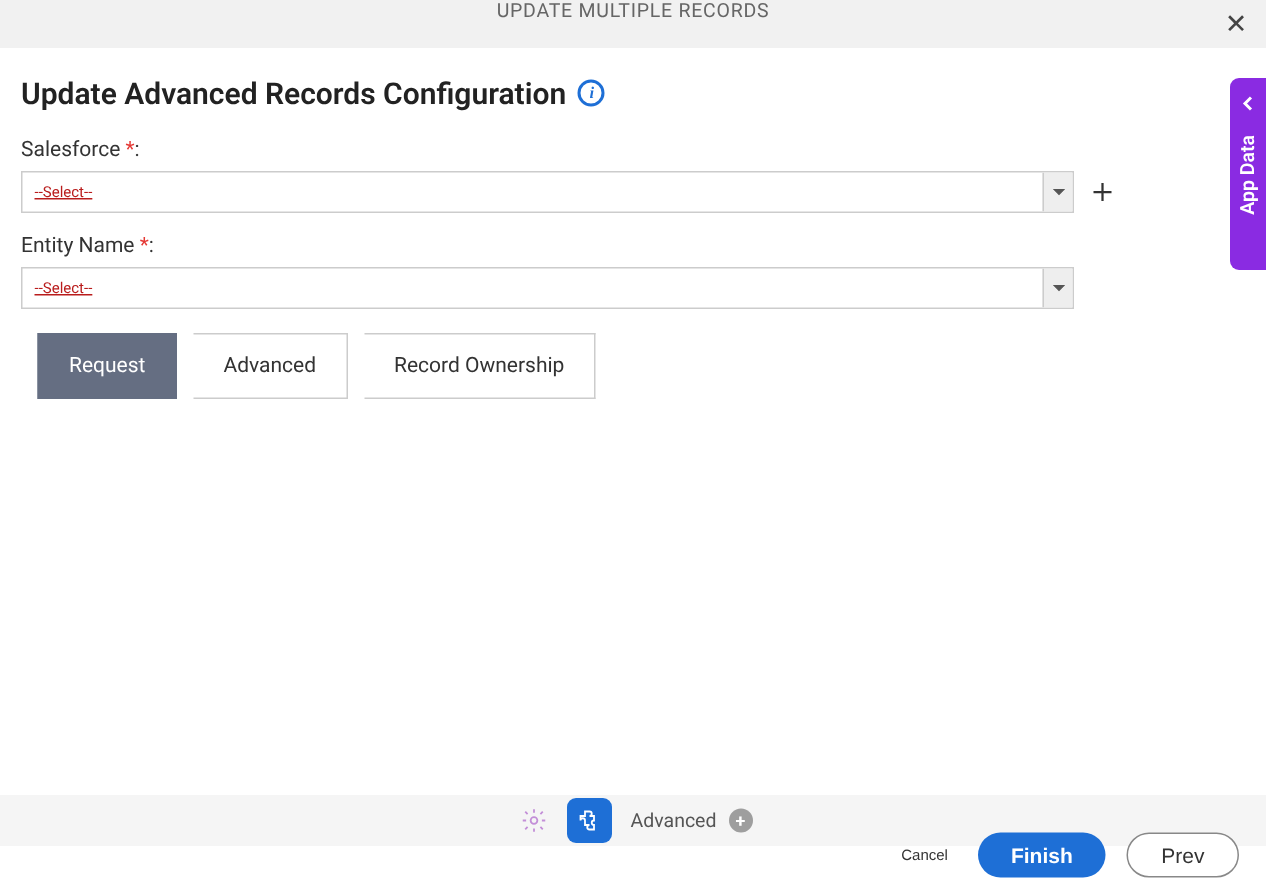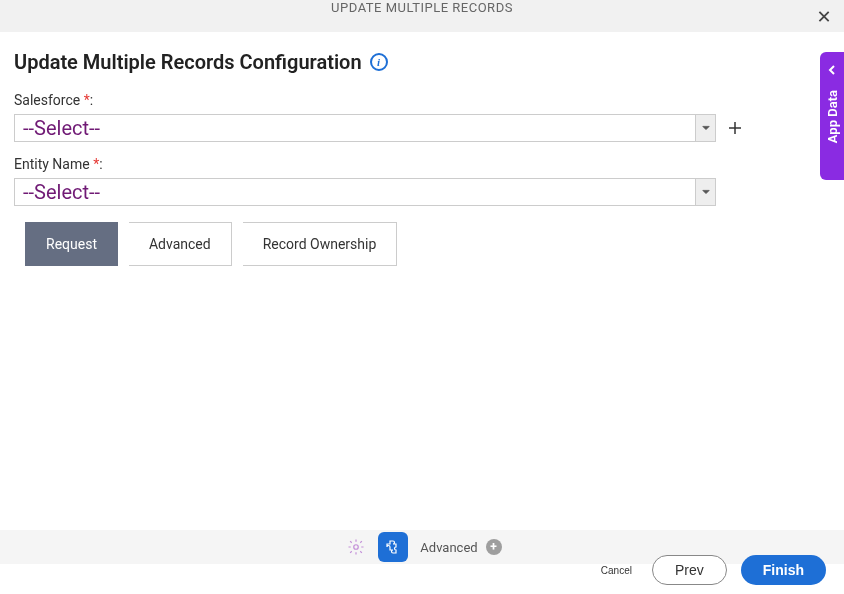--- a/index.html
+++ b/index.html
@@ -33,21 +33,21 @@
   }
   .field { margin-bottom:14px; }
   .field-label { color:#333; font-size:14px; margin-bottom:6px; }
   .req { color:#e53935; }
   .select-row { display:flex; align-items:center; gap:10px; }
   .select-box {
     flex:0 0 702px; height:28px; border:1px solid #ccc; background:#fff;
     display:flex; align-items:stretch; overflow:hidden;
   }
   .select-val {
-    flex:1; padding:0 8px; color:#701a75; font-size:20px; display:flex; align-items:center;
+    flex:1; padding:0 8px; color:#b91c1c; font-size:10px; display:flex; align-items:center;text-decoration:underline;
   }
   .select-caret {
     width:20px; background:#eee; border-left:1px solid #ccc;
     display:flex; align-items:center; justify-content:center;
   }
   .select-caret svg{width:8px;height:8px;stroke:#555;fill:#555}
   .plus-btn {
     width:18px;height:18px;display:flex;align-items:center;justify-content:center;
     color:#333;cursor:pointer;
   }
@@ -129,21 +129,21 @@
 </head>
 <body>
 
 <div class="header">
   <div class="header-title">UPDATE MULTIPLE RECORDS</div>
   <div class="header-close">✕</div>
 </div>
 
 <div class="content">
   <div class="page-title-row">
-    <div class="page-title">Update Multiple Records Configuration</div>
+    <div class="page-title">Update Advanced Records Configuration</div>
     <div class="info-icon">i</div>
   </div>
 
   <div class="field">
     <div class="field-label">
       <span>Salesforce</span><span class="req"> *</span><span>:</span>
     </div>
     <div class="select-row">
       <div class="select-box select-full">
         <div class="select-val">--Select--</div>
@@ -197,22 +197,22 @@
     <svg viewBox="0 0 24 24">
         <path d="M4 8h4V4h4a2 2 0 0 1 0 4h4v4a2 2 0 0 0 0 4v4h-4a2 2 0 0 1 0-4H8v-4a2 2 0 0 0-4 0V8z"></path>
       </svg>
   </div>
   <span class="adv-label">Advanced</span>
   <div class="adv-plus">+</div>
 </div>
 
 <div class="footer">
   <button class="link-btn">Cancel</button>
+  <button class="pill primary">Finish</button>
   <button class="pill outline">Prev</button>
-  <button class="pill primary">Finish</button>
 </div>
 
 <div class="side-tab">
   <div class="chev">
     <svg viewBox="0 0 10 10">
         <polyline points="7,1 3,5 7,9"></polyline>
       </svg>
   </div>
   <div class="vtext">App Data</div>
 </div>

